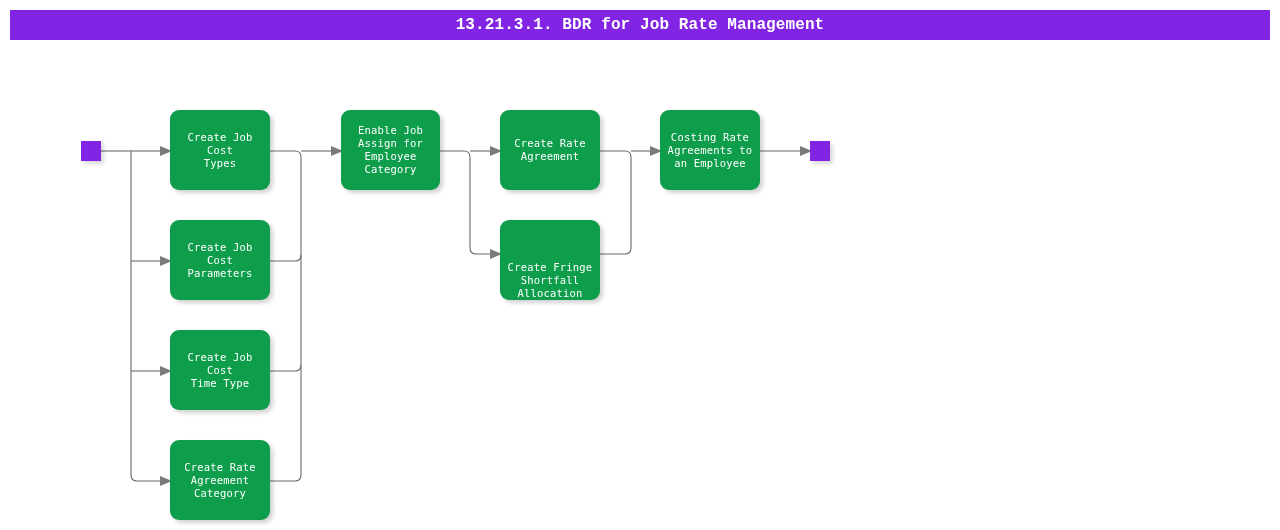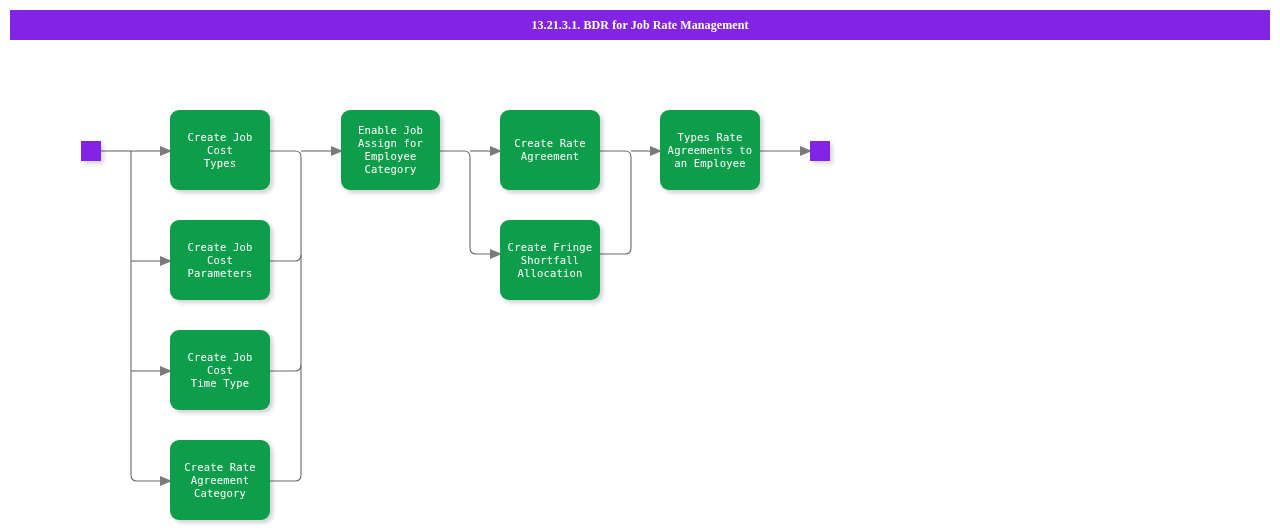--- a/index.html
+++ b/index.html
@@ -31,22 +31,22 @@
     width: 1260px;
     height: 30px;
     background: #8224E3;
     display: flex;
     align-items: center;
     justify-content: center;
     box-sizing: border-box;
   }
   .title-bar .title-text {
     color: #ffffff;
-    font-family: Liberation Serif, serif;
-    font-size: 12px;
+    font-family: Liberation Mono, monospace;
+    font-size: 16px;
     font-weight: bold;
     letter-spacing: 0.1px;
     white-space: nowrap;
   }
 
   
   #wires {
     position: absolute;
     left: 0;
     top: 0;
@@ -168,27 +168,27 @@
 Assign for
 Employee
 Category</span>
   </div>
 
   <div class="node" style="left:500px; top:110px; width:100px; height:80px;">
     <span class="node-label">Create Rate
 Agreement</span>
   </div>
 
-  <div class="node" style="left:500px; top:220px; width:100px; height:80px;">
+  <div class="node" style="left:500px; top:220px; width:100px; height:80px;align-items:flex-end;">
     <span class="node-label">Create Fringe
 Shortfall
 Allocation</span>
   </div>
 
   <div class="node" style="left:660px; top:110px; width:100px; height:80px;">
-    <span class="node-label">Types Rate
+    <span class="node-label">Costing Rate
 Agreements to
 an Employee</span>
   </div>
 
   <div class="terminal" style="left:810px; top:141px;"></div>
 
 </div>
 
 </body></html>

